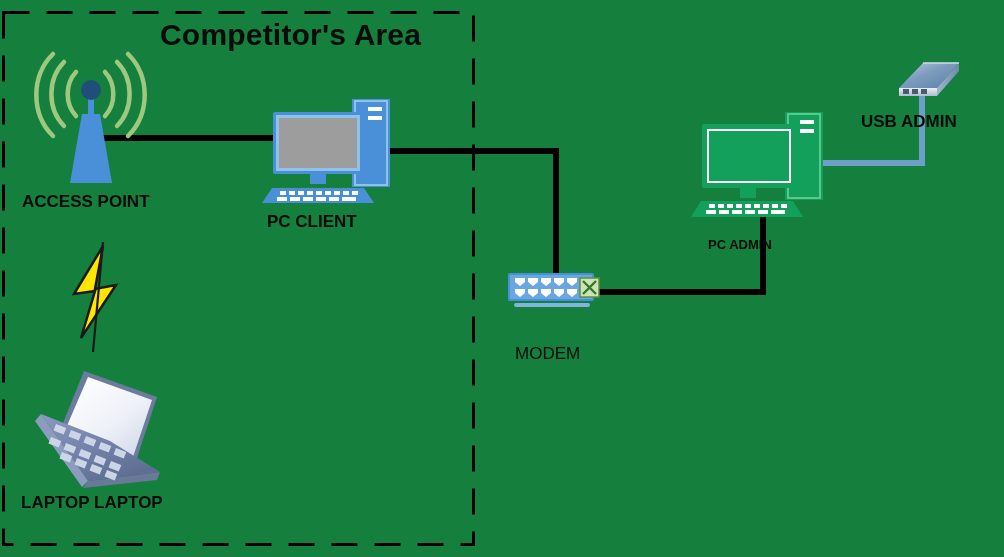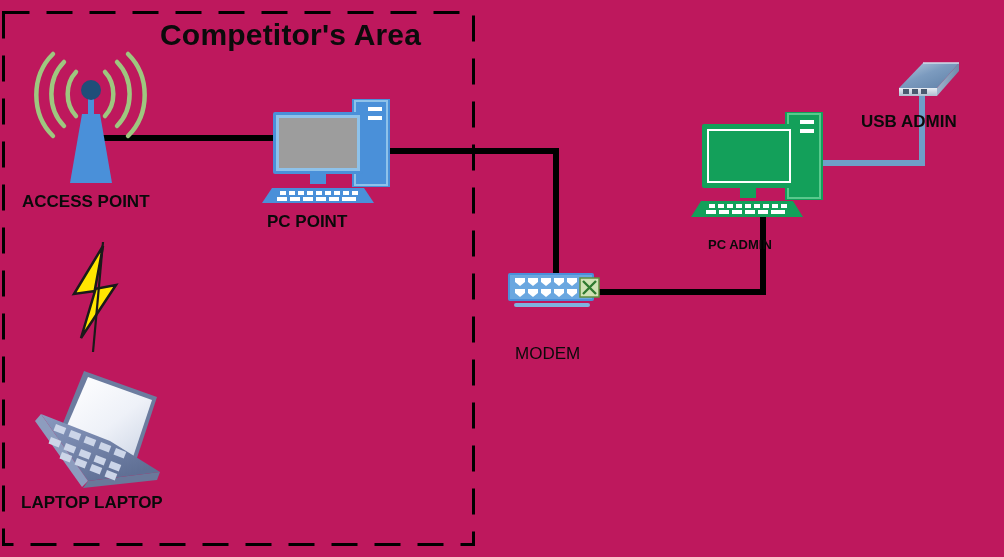--- a/index.html
+++ b/index.html
@@ -4,21 +4,21 @@
 <style>
   html, body {
     margin: 0;
     padding: 0;
     background: #ffffff;
   }
   #canvas {
     position: relative;
     width: 1004px;
     height: 557px;
-    background: #be185d;
+    background: #15803d;
     overflow: hidden;
     font-family: "Liberation Sans", sans-serif;
   }
   #diagram-svg {
     position: absolute;
     left: 0;
     top: 0;
     width: 1004px;
     height: 557px;
   }
@@ -241,21 +241,21 @@
       <rect x="921" y="89" width="6" height="5" fill="#4a5a70"></rect>
 
       <path d="M 923 63 L 959 63" stroke="#cfdcea" stroke-width="1.5" fill="none"></path>
     </g>
   </svg>
 
   <div id="zone-title">Competitor's Area</div>
 
   <div class="node-label lbl-bold" id="lbl-access-point">ACCESS POINT</div>
 
-  <div class="node-label lbl-bold" id="lbl-pc-server">PC POINT</div>
+  <div class="node-label lbl-bold" id="lbl-pc-server">PC CLIENT</div>
 
   <div class="node-label lbl-bold" id="lbl-laptop">LAPTOP LAPTOP</div>
 
   <div class="node-label lbl-reg" id="lbl-switch">MODEM</div>
 
   <div class="node-label lbl-bold" id="lbl-pc-admin">PC ADMIN</div>
 
   <div class="node-label lbl-bold" id="lbl-usb-modem">USB ADMIN</div>
 
 </div>

